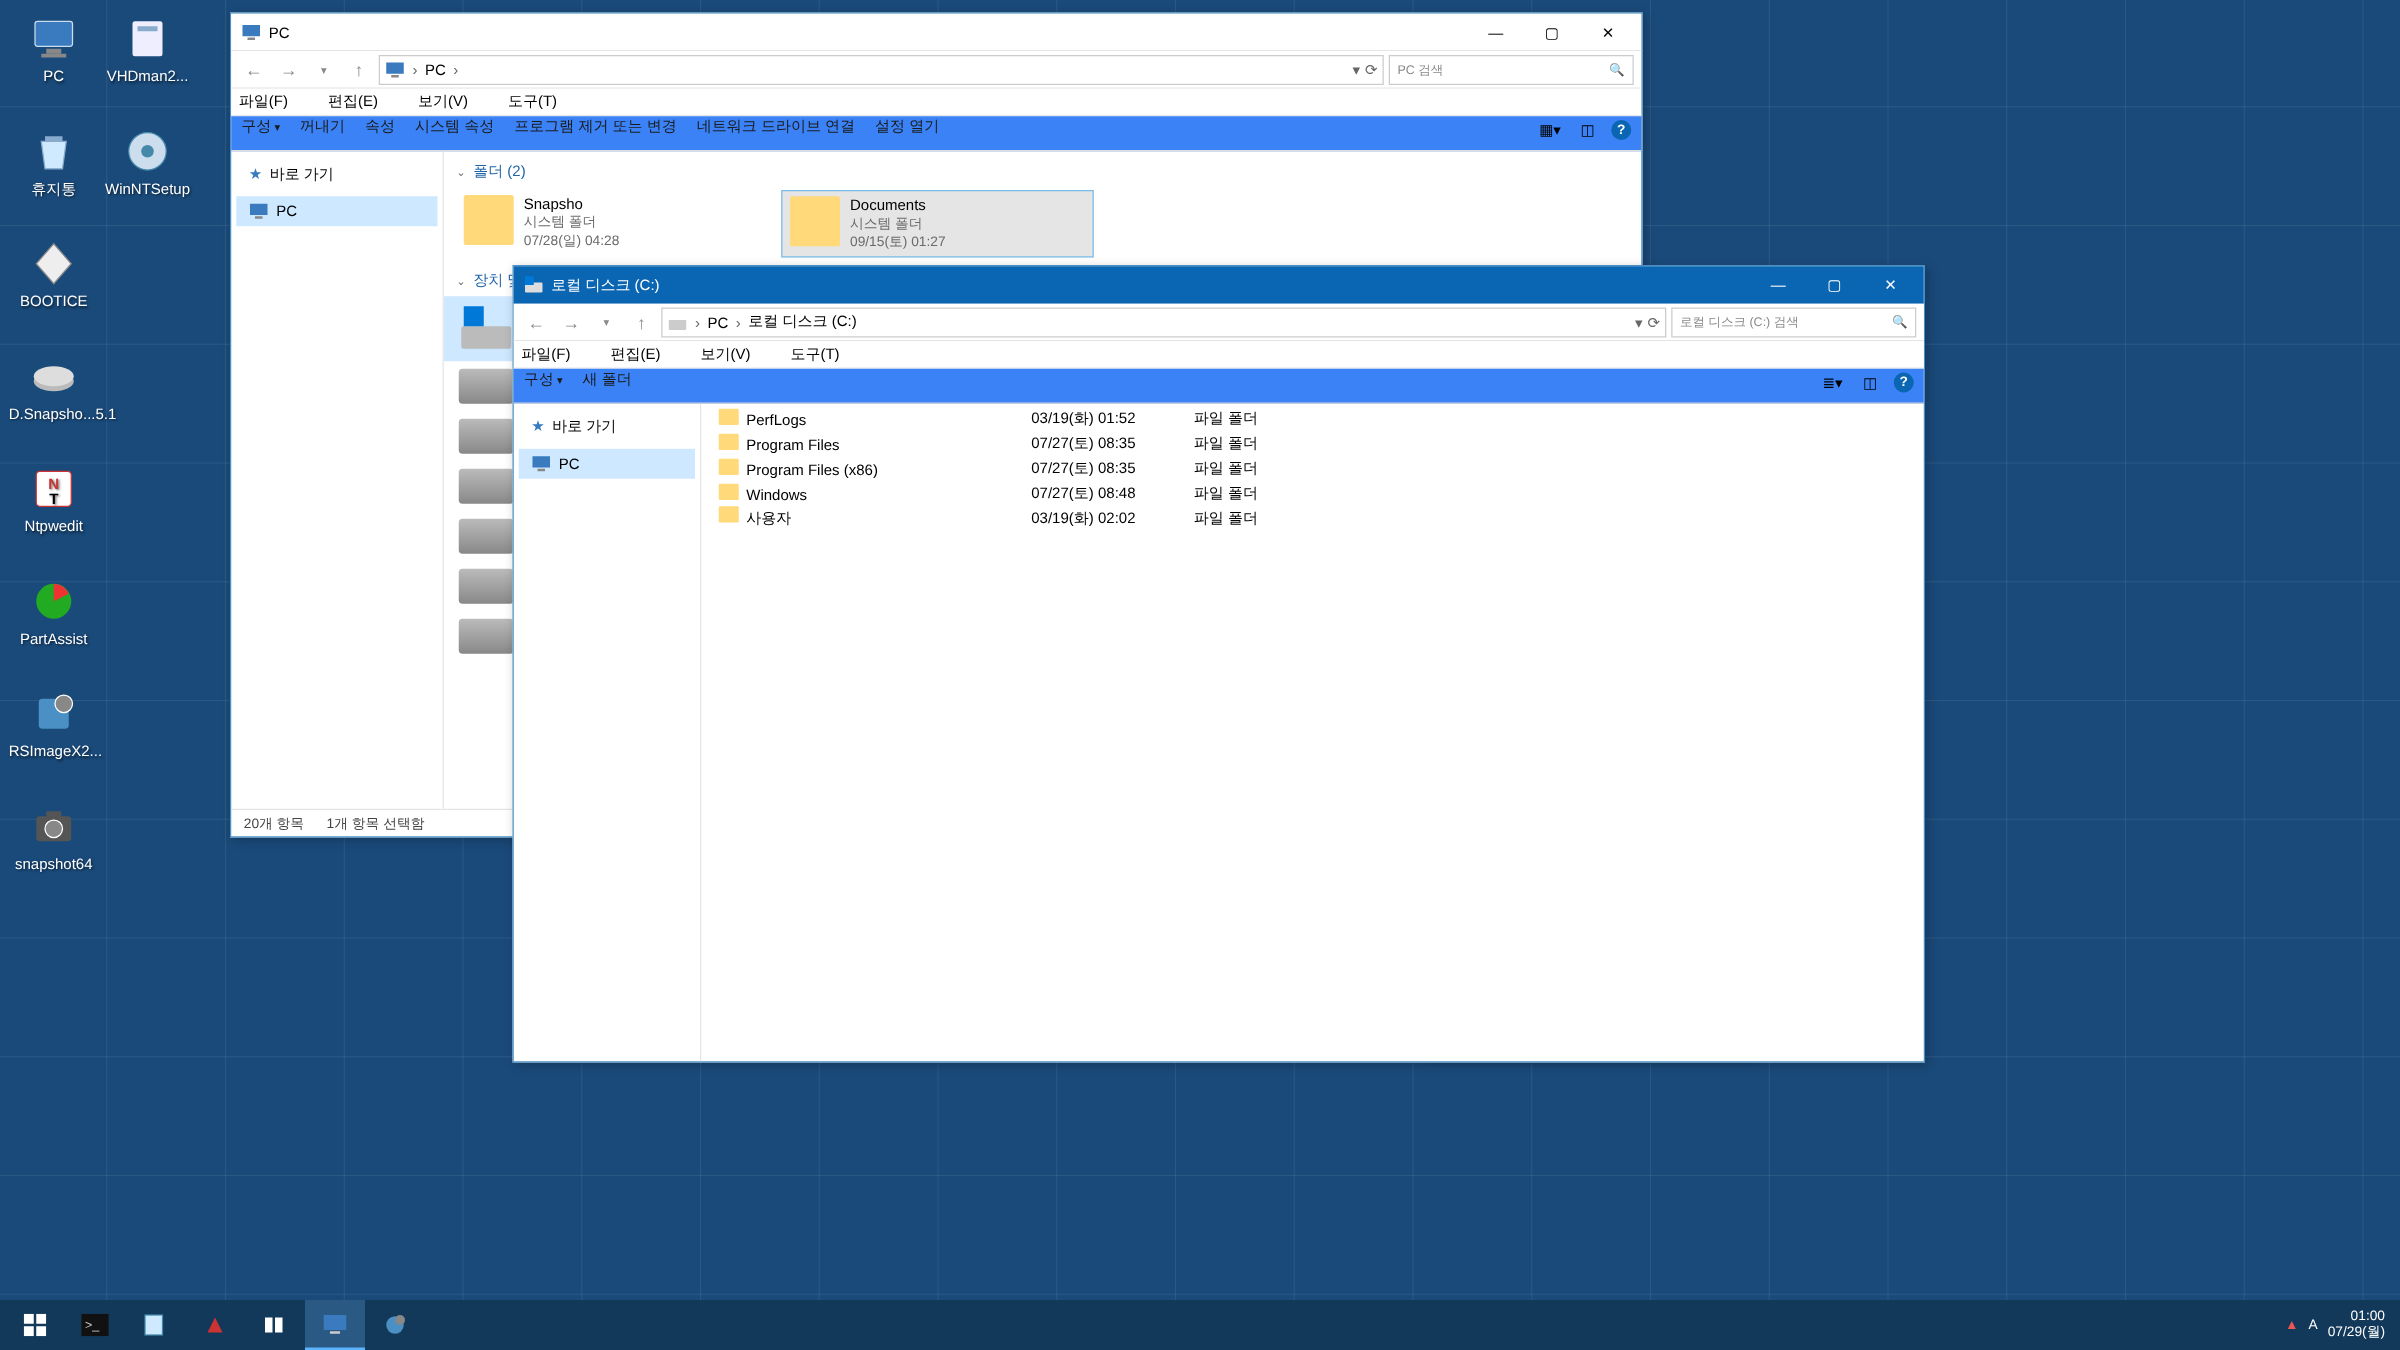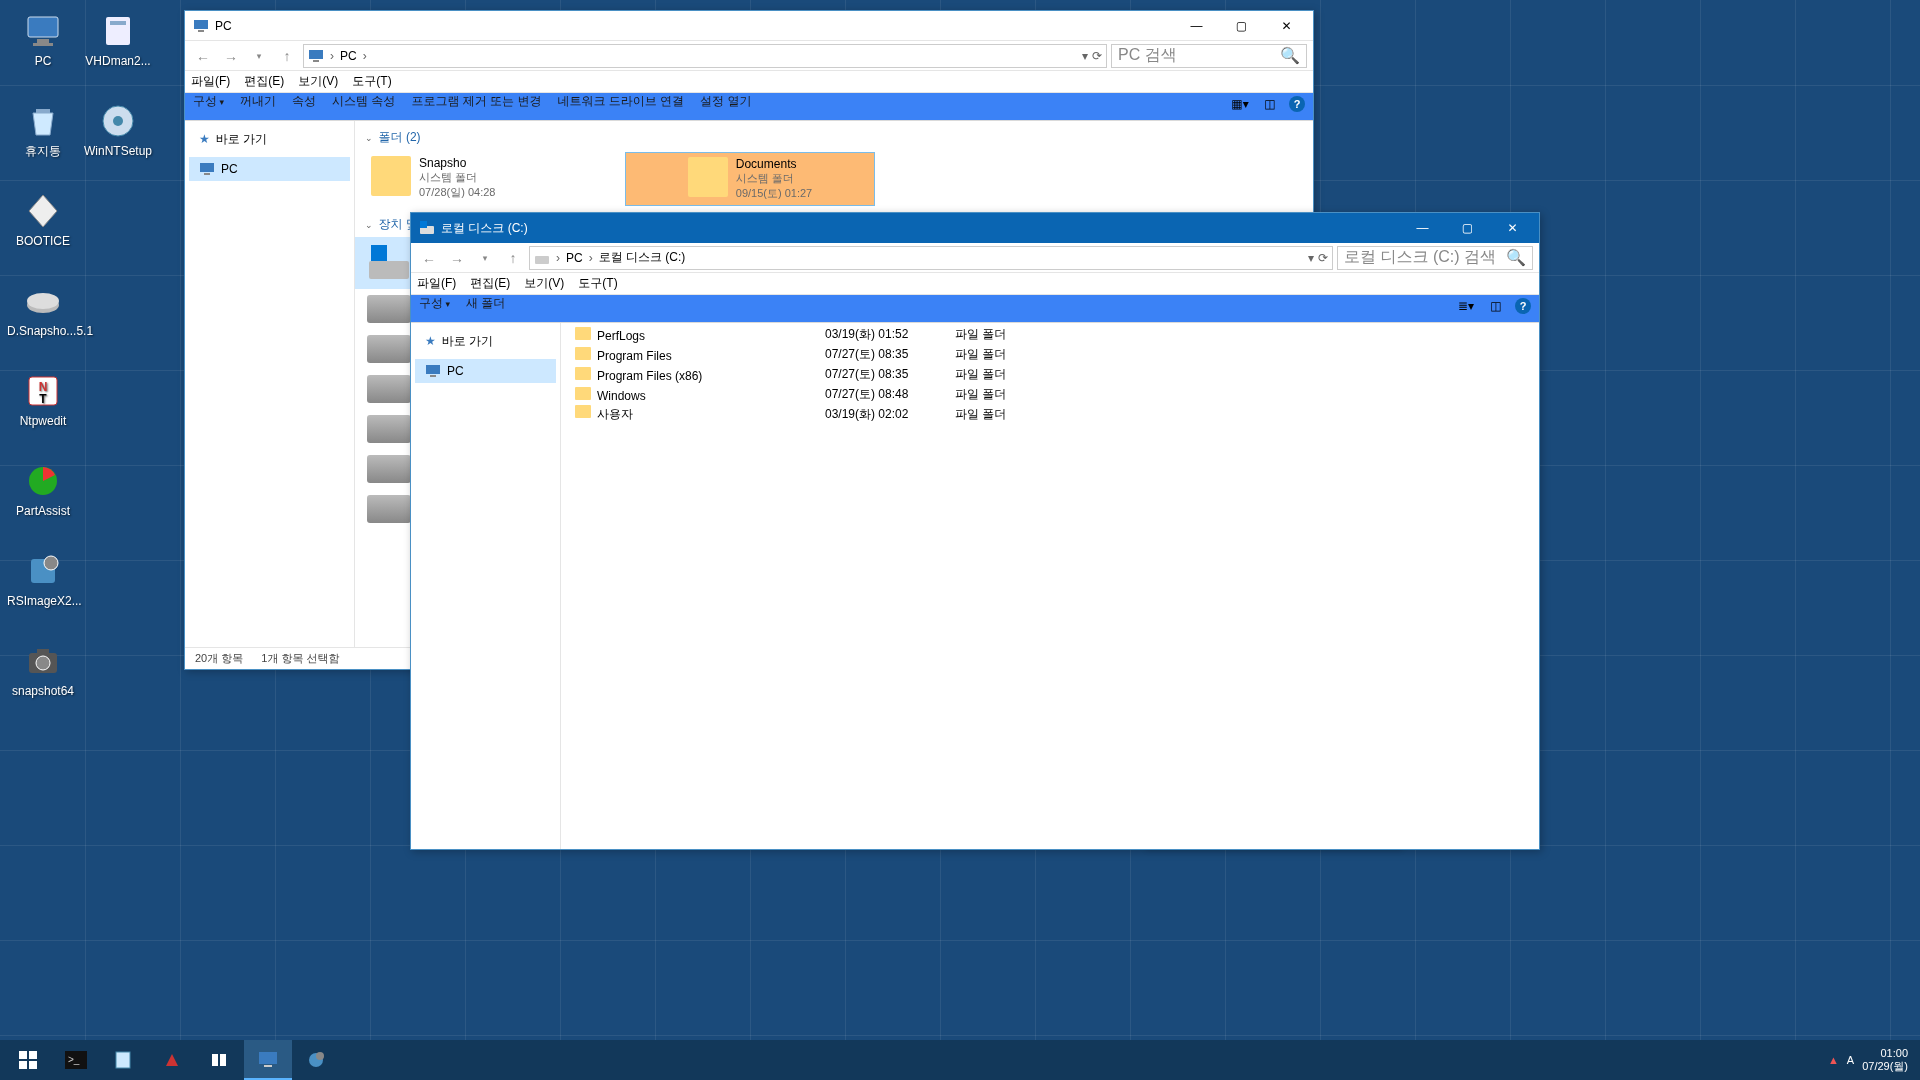--- a/index.html
+++ b/index.html
@@ -31,25 +31,25 @@
 .titlebar .ttext { flex: 1; }
 .winbtns { display: flex; }
 .winbtn { width: 45px; height: 28px; display: flex; align-items: center; justify-content: center; font-size: 12px; }
 
 
 .addrrow { height: 30px; display: flex; align-items: center; padding: 2px 6px; gap: 4px; background: #fff; border-bottom: 1px solid #e5e5e5; }
 .navbtn { width: 24px; height: 24px; display: flex; align-items: center; justify-content: center; color: #888; font-size: 14px; }
 .addrbox { flex: 1; height: 24px; border: 1px solid #ccc; display: flex; align-items: center; padding: 0 4px; font-size: 12px; gap: 4px; }
 .addrbox .crumb { color: #000; }
 .addrbox .sep { color: #666; margin: 0 2px; }
-.searchbox { width: 196px; height: 24px; border: 1px solid #ccc; display: flex; align-items: center; padding: 0 6px; font-size: 16px; color: #888; }
+.searchbox { width: 196px; height: 24px; border: 1px solid #ccc; display: flex; align-items: center; padding: 0 6px; font-size: 10px; color: #888; }
 .searchbox .mag { margin-left: auto; }
 
 
-.menubar { height: 22px; display: flex; align-items: center; padding: 0 6px; gap: 14px; font-size: 12px; background: #fff; border-bottom: 1px solid #e5e5e5; }
+.menubar { height: 22px; display: flex; align-items: center; padding: 0 6px; gap: 32px; font-size: 12px; background: #fff; border-bottom: 1px solid #e5e5e5; }
 .menubar .mi { color: #000; }
 
 
 .toolbar { height: 28px; display: flex; align-items: flex-start; padding: 0 8px; gap: 16px; font-size: 12px; background: #3b82f6; border-bottom: 1px solid #dadada; }
 .toolbar .titem { color: #1a1a1a; }
 .toolbar .titem.dd::after { content: " ▾"; font-size: 9px; }
 .toolbar .right { margin-left: auto; display: flex; gap: 8px; align-items: center; }
 .toolbar .right .ibtn { width: 22px; height: 22px; display: flex; align-items: center; justify-content: center; border: 1px solid transparent; }
 .helpcircle { width: 16px; height: 16px; border-radius: 50%; background: #0a65b2; color: #fff; font-size: 11px; font-weight: bold; display: flex; align-items: center; justify-content: center; }
 
@@ -57,21 +57,21 @@
 .expbody { flex: 1; display: flex; min-height: 0; }
 .navpane { width: 170px; border-right: 1px solid #e5e5e5; padding: 6px 4px; font-size: 12px; }
 .navpane .nitem { height: 24px; display: flex; align-items: center; padding-left: 10px; gap: 6px; }
 .navpane .nitem.sel { background: #cde8ff; }
 .content { flex: 1; overflow: auto; }
 
 .grouphdr { font-size: 12px; color: #26a; padding: 8px 10px 4px; display: flex; align-items: center; gap: 6px; }
 .grouphdr .chev { color: #666; font-size: 9px; }
 
 .tile { display: flex; align-items: flex-start; gap: 8px; width: 250px; padding: 4px 6px; font-size: 12px; }
-.tile.sel { background: #fdba74; border: 1px solid #7abce8; justify-content: center; }
+.tile.sel { background: #e5e5e5; border: 1px solid #7abce8; }
 .tile .ticon { width: 40px; height: 40px; background: #ffd97a; border-radius: 2px; }
 .tile .tinfo .name { color: #000; }
 .tile .tinfo .sub { color: #6a6a6a; font-size: 11px; }
 .tilerow { display: flex; gap: 10px; padding: 2px 10px; }
 
 .drive { display: flex; align-items: center; gap: 10px; padding: 6px 12px; font-size: 12px; }
 .drive .dicon2 { width: 44px; height: 28px; background: linear-gradient(#bbb,#888); border-radius: 3px; }
 .drive.sel { background: #cde8ff; }
 
 

